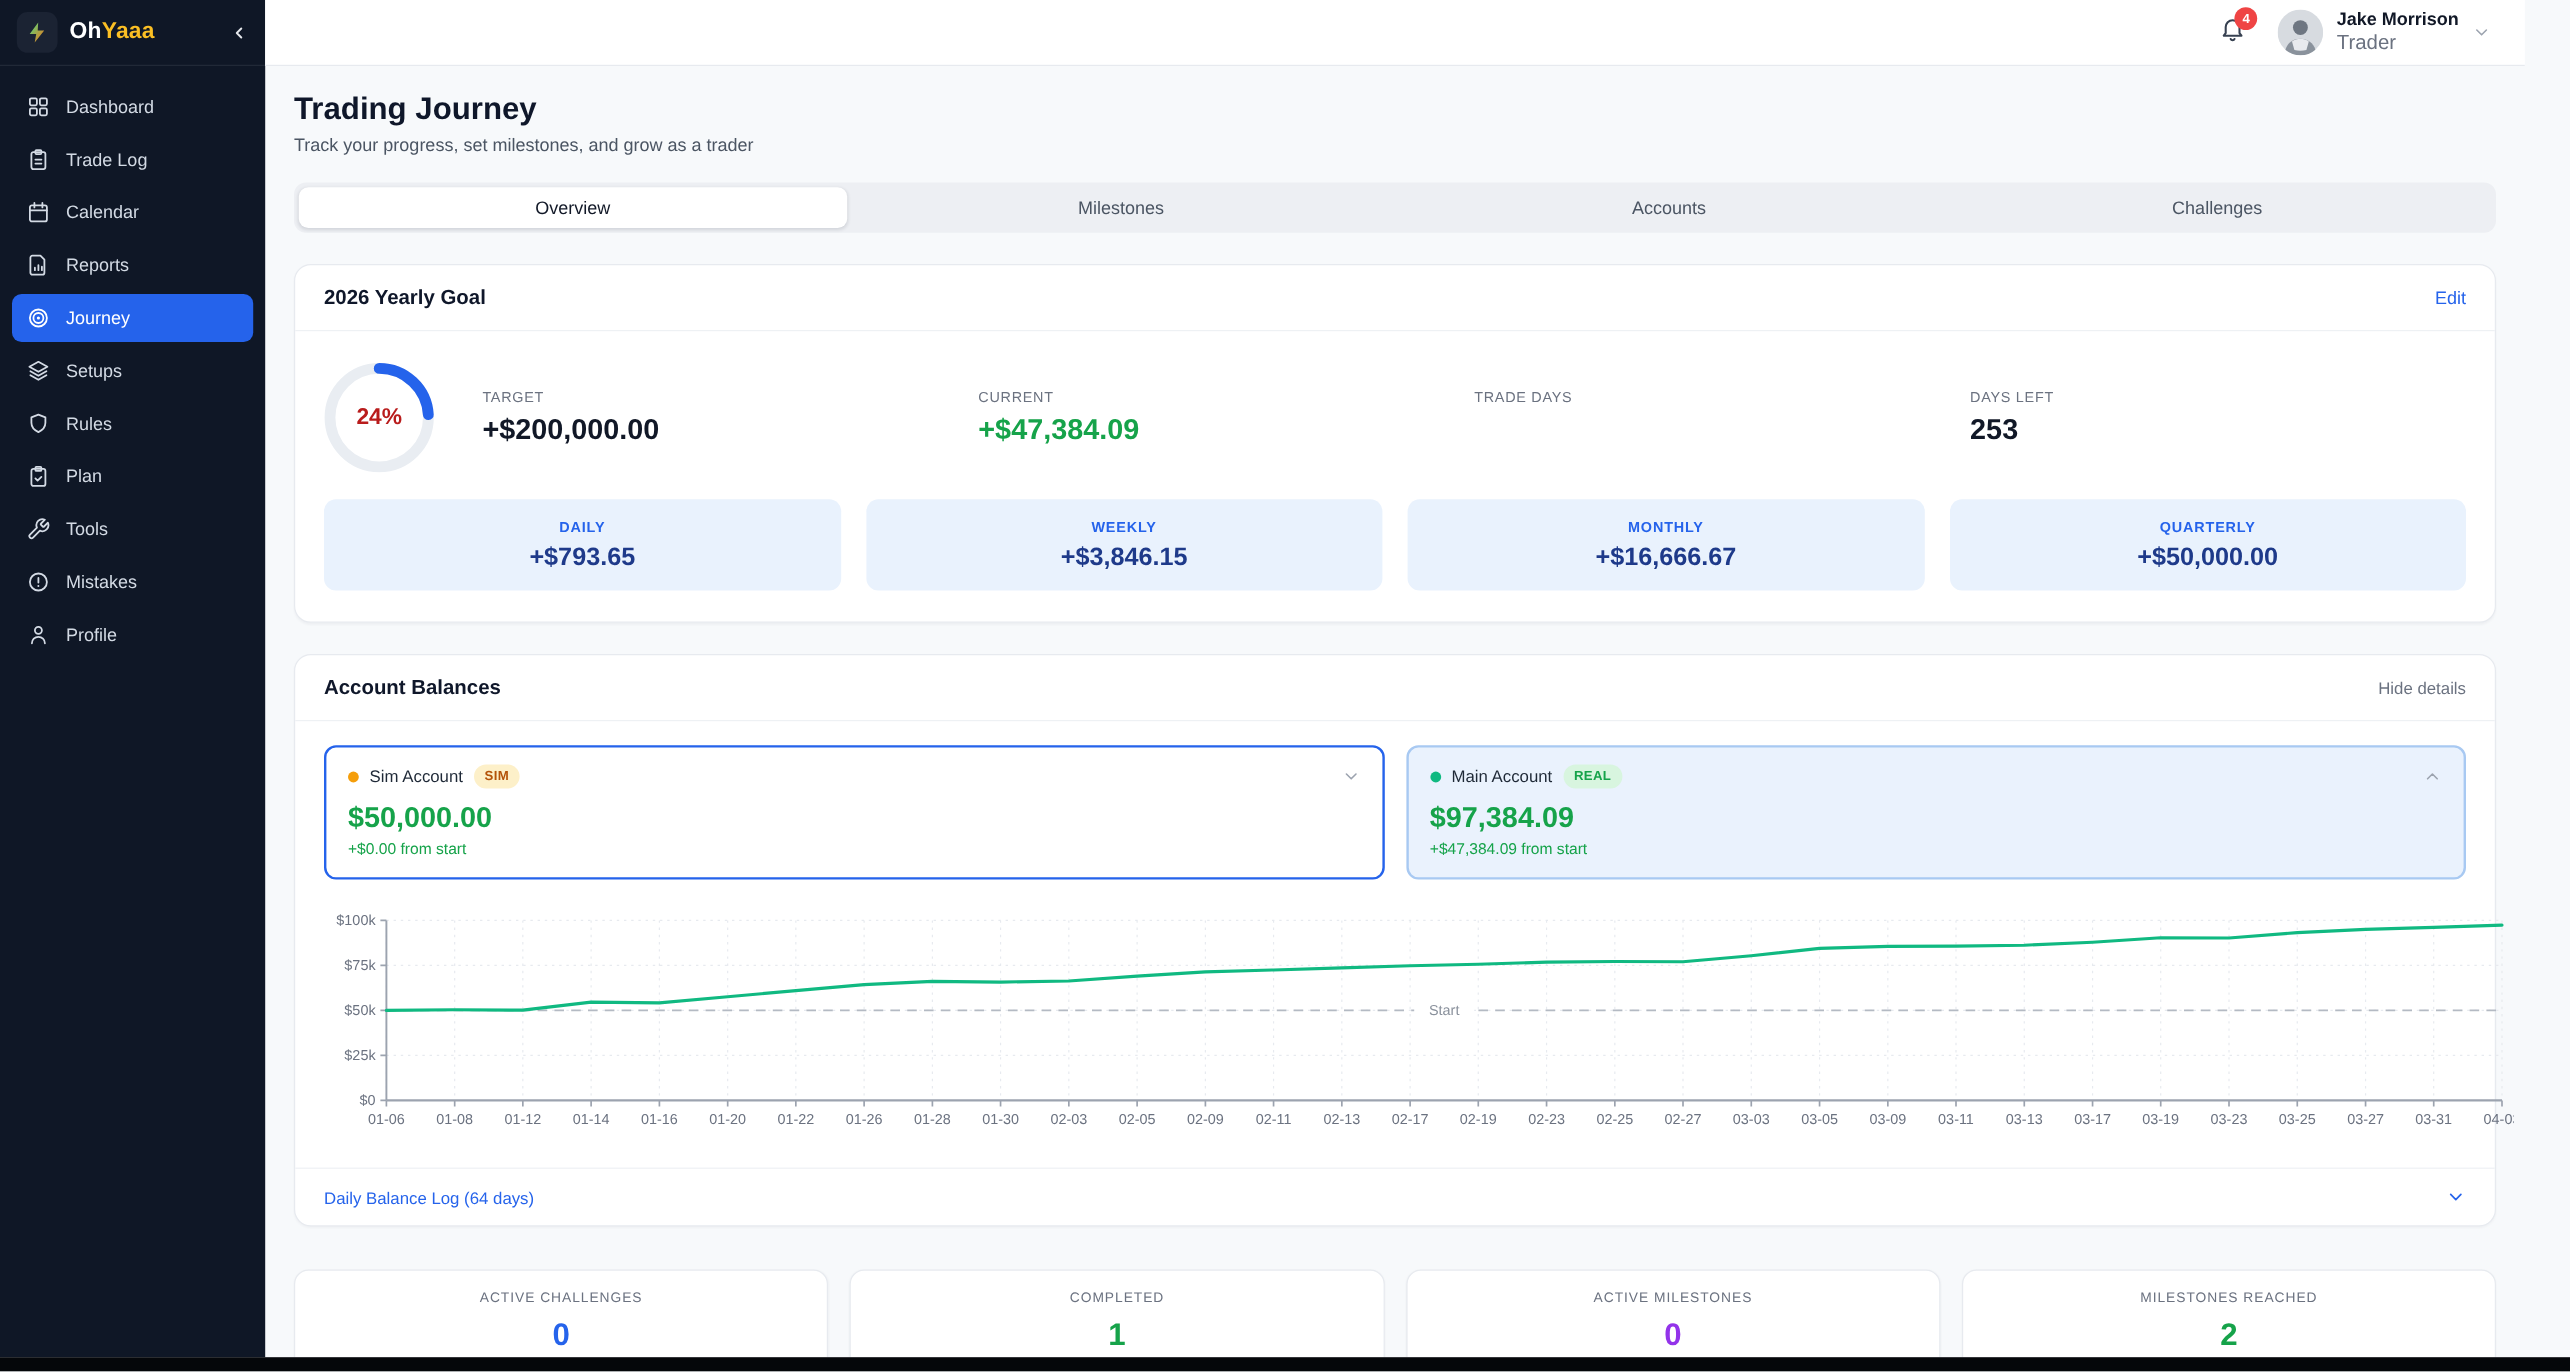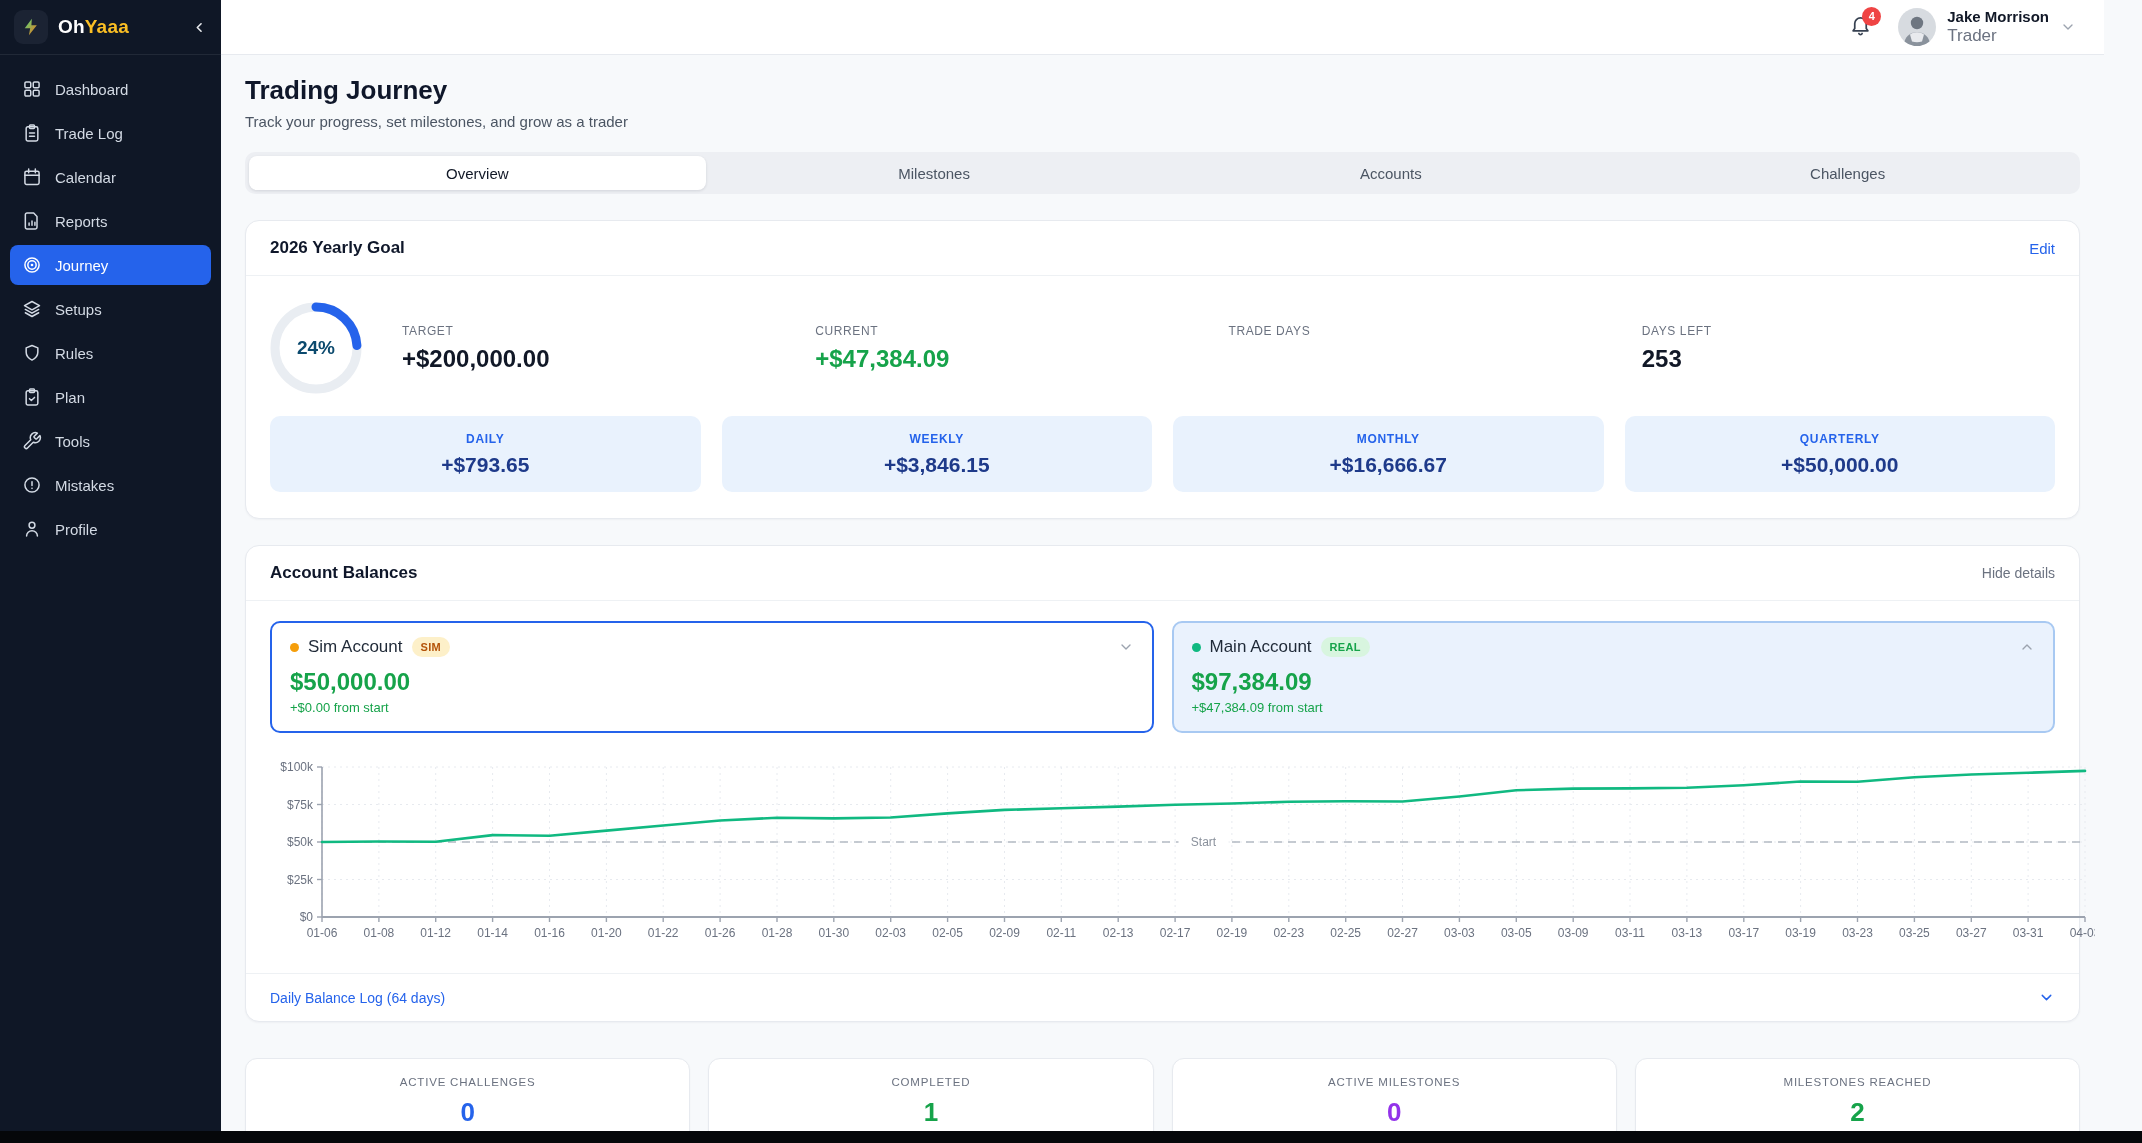--- a/index.html
+++ b/index.html
@@ -39,37 +39,37 @@
 
   .card { margin-top:26px; background:#ffffff; border:1px solid #e7eaef; border-radius:14px; box-shadow:0 1px 2px rgba(15,23,42,.04); }
   .card-head { display:flex; align-items:center; justify-content:space-between; padding:17px 24px; border-bottom:1px solid #eef1f4; }
   .card-title { font-size:17px; font-weight:bold; color:#0f172a; }
   .link-blue { font-size:15px; color:#2563eb; cursor:pointer; }
   .link-gray { font-size:14px; color:#6b7280; cursor:pointer; }
 
   
   .goal-body { display:flex; align-items:center; gap:40px; padding:26px 24px 22px 24px; }
   .gauge-wrap { position:relative; width:92px; height:92px; flex:0 0 92px; }
-  .gauge-label { position:absolute; inset:0; display:flex; align-items:center; justify-content:center; font-size:19px; font-weight:bold; color:#0c4a6e; }
+  .gauge-label { position:absolute; inset:0; display:flex; align-items:center; justify-content:center; font-size:19px; font-weight:bold; color:#b91c1c; }
   .goal-cols { display:flex; flex:1; }
   .gcol { flex:1; }
   .glabel { font-size:12px; color:#6b7280; letter-spacing:.6px; }
   .gvalue { font-size:24px; font-weight:bold; margin-top:7px; }
   .periods { display:grid; grid-template-columns:repeat(4,1fr); gap:21px; padding:0 24px 26px 24px; }
   .pbox { background:#e9f2fd; border-radius:10px; height:76px; display:flex; flex-direction:column; align-items:center; justify-content:center; }
   .plabel { font-size:12px; font-weight:bold; color:#2563eb; letter-spacing:.7px; }
   .pvalue { font-size:21px; font-weight:bold; color:#1e3a8a; margin-top:7px; }
 
   
   .bal-body { padding:20px 24px 0 24px; }
   .accounts { display:grid; grid-template-columns:1fr 1fr; gap:18px; }
   .acct { border-radius:10px; padding:14px 18px 16px 18px; cursor:pointer; }
   .acct-row { display:flex; align-items:center; gap:9px; }
   .dot { width:9px; height:9px; border-radius:50%; }
-  .aname { font-size:17px; font-weight:500; color:#1f2937;text-align:center; }
+  .aname { font-size:14px; font-weight:500; color:#1f2937;text-align:center; }
   .abadge { font-size:11px; font-weight:bold; border-radius:999px; padding:4px 9px; letter-spacing:.3px; }
   .achev { margin-left:auto; color:#9ca3af; }
   .abal { font-size:24px; font-weight:bold; color:#16a34a; margin-top:11px; }
   .adelta { font-size:13px; color:#16a34a; margin-top:4px; }
   .chart-wrap { margin-top:26px; }
   .log-row { margin-top:22px; border-top:1px solid #eef1f4; padding:15px 24px; display:flex; align-items:center; justify-content:space-between; cursor:pointer; }
   .log-label { font-size:14px; color:#2563eb; }
 
   
   .stats { margin-top:36px; display:grid; grid-template-columns:repeat(4,1fr); gap:18px; }

